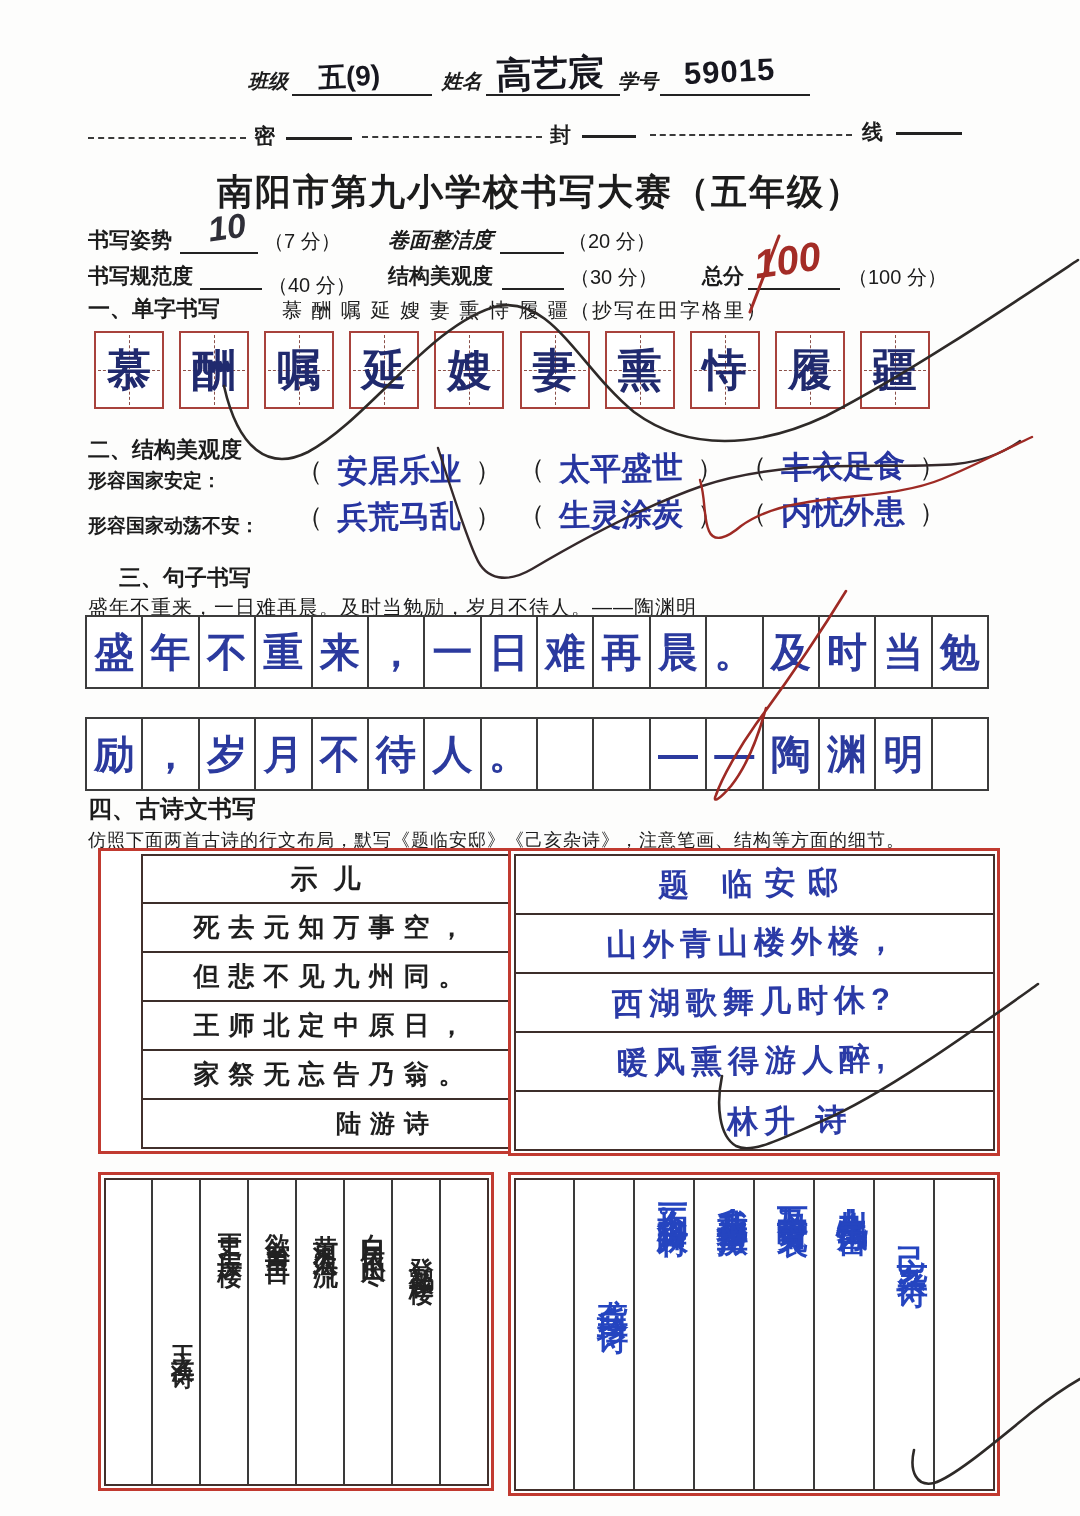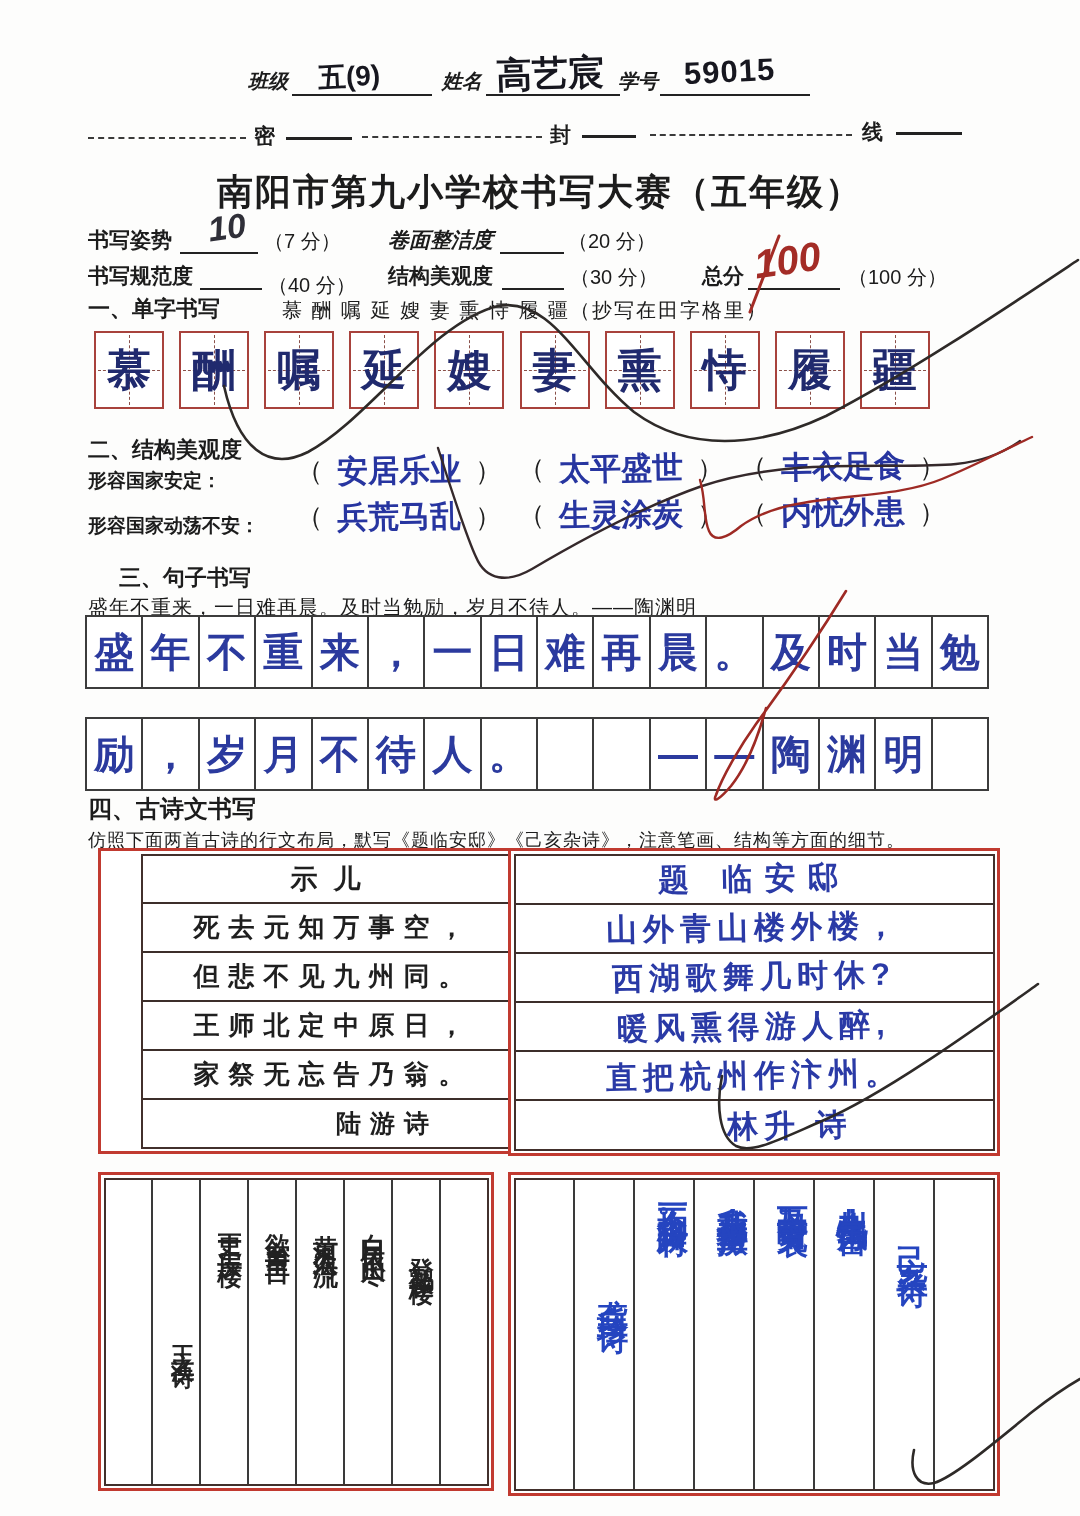--- a/index.html
+++ b/index.html
@@ -265,23 +265,20 @@
         </div>
       <div class="prow">
           <span class="pt-blue">山外青山楼外楼，</span>
         </div>
       <div class="prow">
           <span class="pt-blue">西湖歌舞几时休?</span>
         </div>
       <div class="prow">
           <span class="pt-blue">暖风熏得游人醉,</span>
         </div>
-      <div class="prow">
-          <span class="pt-blue">直把杭州作汴州。</span>
-        </div>
       <div class="prow author">
           <span class="pt-blue" style="padding-right:140px;">林升 诗</span>
         </div>
     </div>
   </div>
 
   <div class="abs pbox" style="left:98px;top:1172px;width:385px;height:308px;">
     <div class="vbox-inner">
       <div class="vcol"></div>
       <div class="vcol v-print" style="padding-top:58px;">登鹳雀楼</div>

